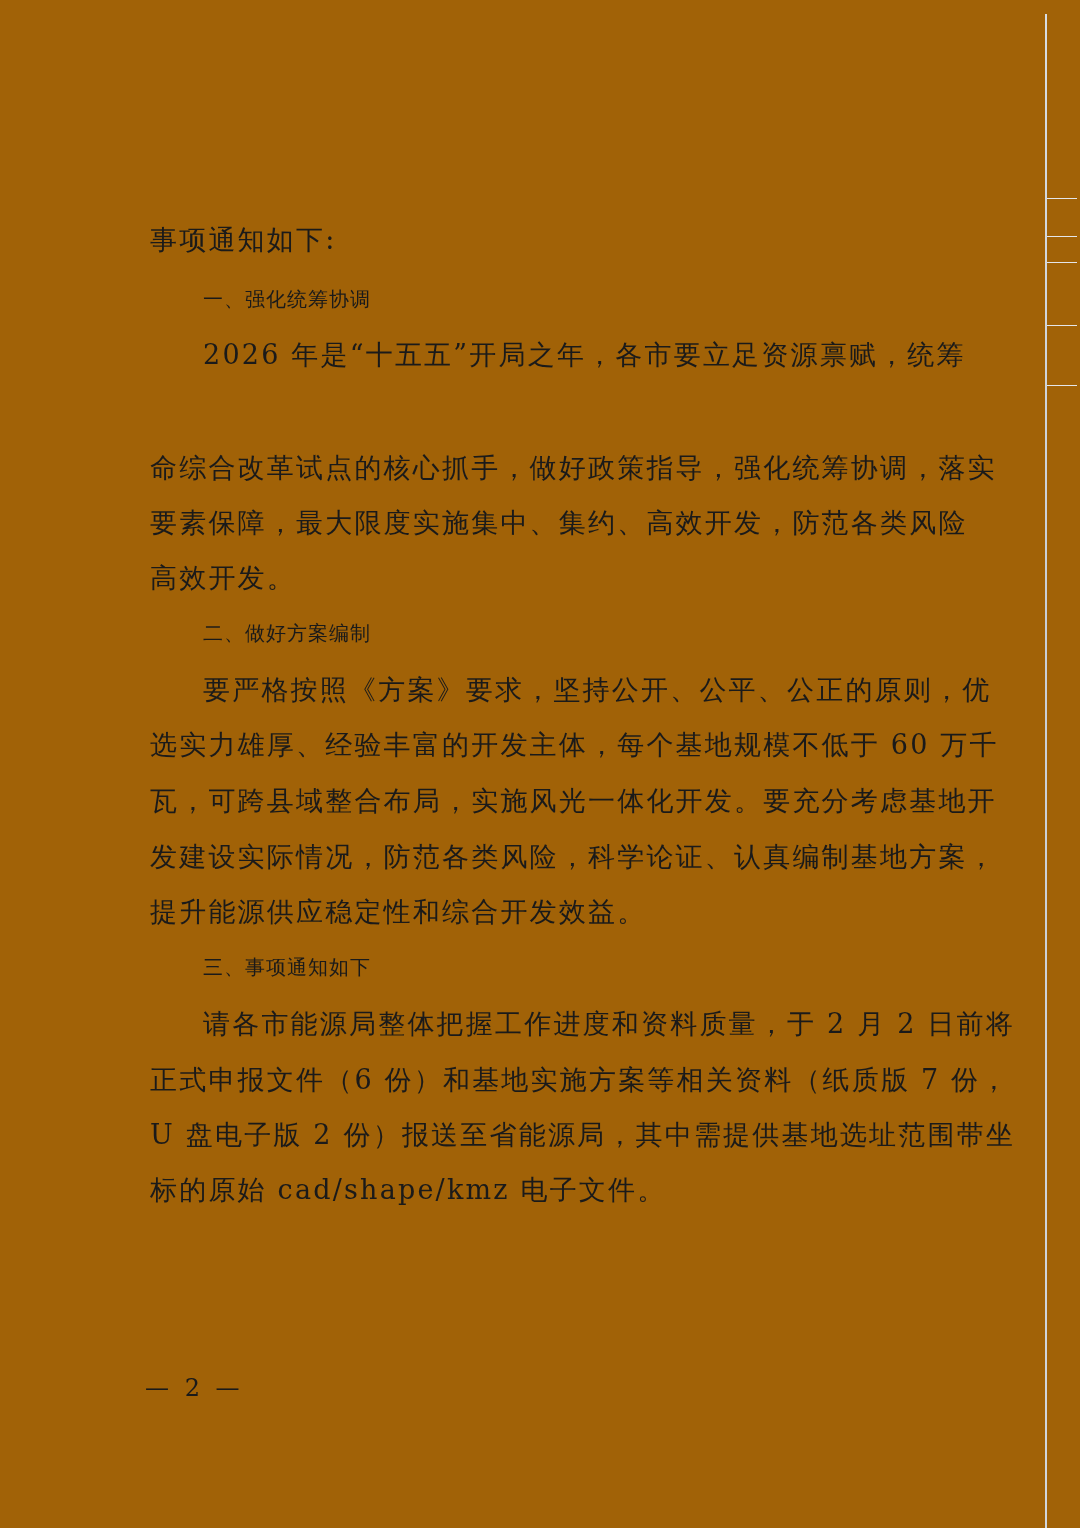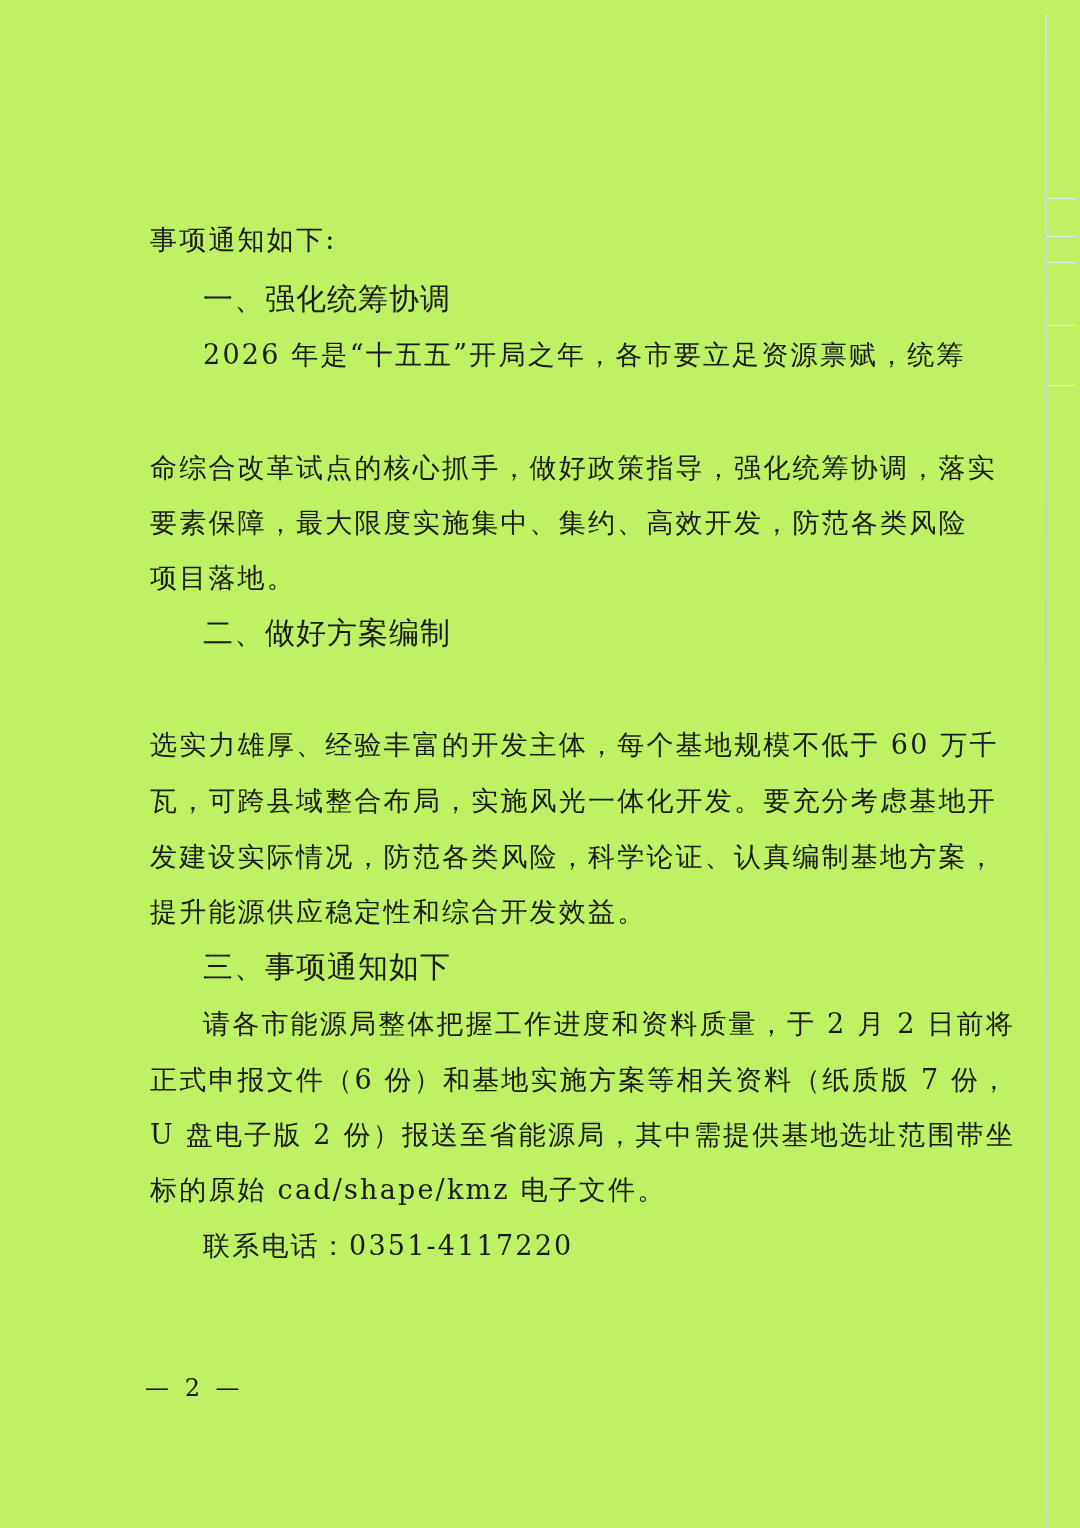--- a/index.html
+++ b/index.html
@@ -13,21 +13,21 @@
     position: relative;
     overflow: hidden;
     font-family: "DejaVu Serif", "Liberation Serif", serif;
     color: #1a1a1a;
   }
   .page {
     position: absolute;
     left: 0; top: 0;
     width: 1080px;
     height: 1528px;
-    background: #bef264;
+    background: #a16207;
   }
   .scan-edge {
     position: absolute;
     left: 1045px;
     top: 14px;
     width: 2px;
     height: 1514px;
     background: linear-gradient(to bottom, #d8dde3, #c9ced6 40%, #d2d6dc);
   }
   .scan-tick {
@@ -41,21 +41,21 @@
     position: absolute;
     left: 150px;
     font-size: 27px;
     line-height: 34px;
     white-space: nowrap;
     letter-spacing: 2.2px;
   }
   .indent { left: 203px; }
   .heading {
     font-family: "DejaVu Sans", "Liberation Sans", sans-serif;
-    font-size: 30px;
+    font-size: 20px;
     letter-spacing: 1px;
   }
   .page-number {
     position: absolute;
     left: 145px;
     top: 1373px;
     font-size: 24px;
     line-height: 30px;
     letter-spacing: 4px;
   }
@@ -70,30 +70,30 @@
   <div class="scan-tick" style="top:262px"></div>
   <div class="scan-tick" style="top:325px"></div>
   <div class="scan-tick" style="top:385px"></div>
 
   <div class="line" style="top:223px">事项通知如下:</div>
 
   <div class="line indent heading" style="top:282px">一、强化统筹协调</div>
   <div class="line indent" style="top:338px">2026 年是“十五五”开局之年，各市要立足资源禀赋，统筹</div>
   <div class="line" style="top:451px">命综合改革试点的核心抓手，做好政策指导，强化统筹协调，落实</div>
   <div class="line" style="top:506px">要素保障，最大限度实施集中、集约、高效开发，防范各类风险</div>
-  <div class="line" style="top:561px">项目落地。</div>
+  <div class="line" style="top:561px">高效开发。</div>
 
   <div class="line indent heading" style="top:616px">二、做好方案编制</div>
+  <div class="line indent" style="top:673px">要严格按照《方案》要求，坚持公开、公平、公正的原则，优</div>
   <div class="line" style="top:728px">选实力雄厚、经验丰富的开发主体，每个基地规模不低于 60 万千</div>
   <div class="line" style="top:784px">瓦，可跨县域整合布局，实施风光一体化开发。要充分考虑基地开</div>
   <div class="line" style="top:840px">发建设实际情况，防范各类风险，科学论证、认真编制基地方案，</div>
   <div class="line" style="top:895px">提升能源供应稳定性和综合开发效益。</div>
 
   <div class="line indent heading" style="top:950px">三、事项通知如下</div>
   <div class="line indent" style="top:1007px">请各市能源局整体把握工作进度和资料质量，于 2 月 2 日前将</div>
   <div class="line" style="top:1063px">正式申报文件（6 份）和基地实施方案等相关资料（纸质版 7 份，</div>
   <div class="line" style="top:1118px">U 盘电子版 2 份）报送至省能源局，其中需提供基地选址范围带坐</div>
   <div class="line" style="top:1173px">标的原始 cad/shape/kmz 电子文件。</div>
 
-  <div class="line indent" style="top:1229px">联系电话：0351-4117220</div>
 
   <div class="page-number">— 2 —</div>
 </div>
 
 </body></html>

